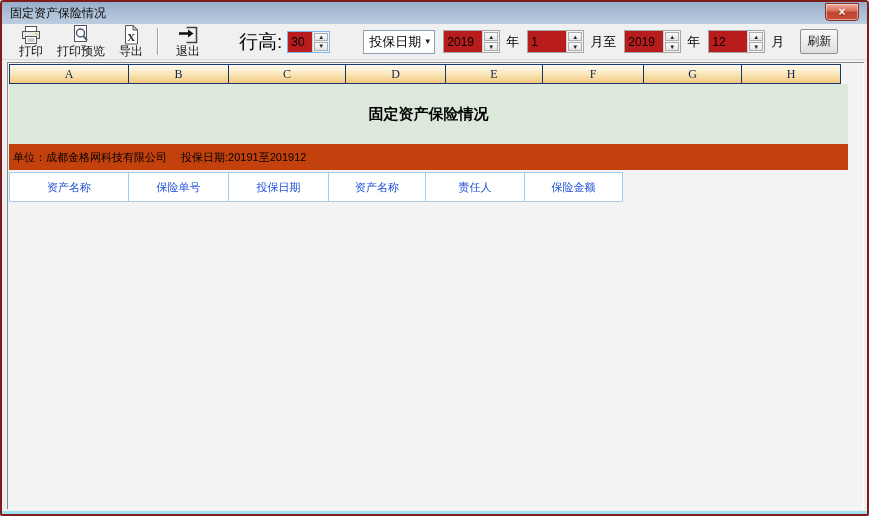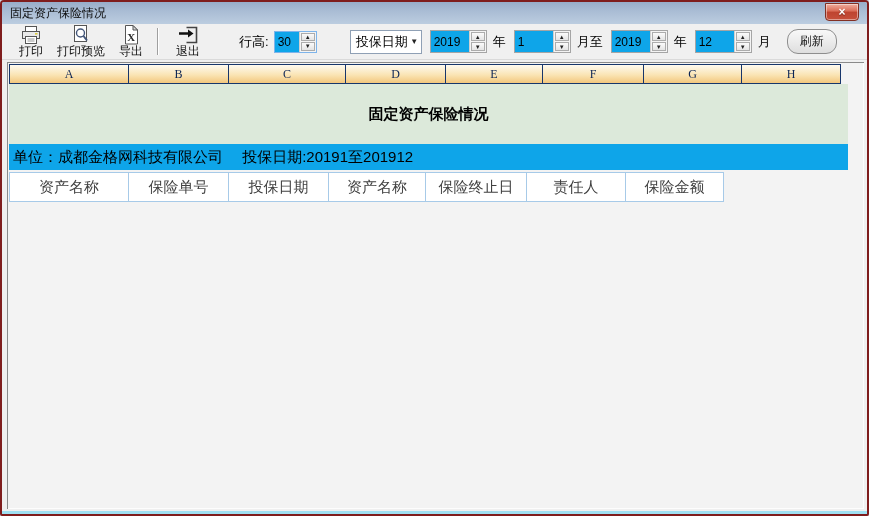--- a/index.html
+++ b/index.html
@@ -35,23 +35,23 @@
     height:36px; display:flex; align-items:center; padding-left:10px;
     background:#F0F0F0; border-bottom:1px solid #DADADA;
   }
   .tool-btn{
     display:flex; flex-direction:column; align-items:center; justify-content:center;
     padding:1px 7px; font-size:12px; color:#111; line-height:13px; cursor:default;
   }
   .tool-btn svg{ display:block; }
   .tb-sep{ width:1px; height:27px; background:#9F9F9F; margin:0 11px 0 7px; box-shadow:1px 0 0 #FFF; }
 
-  .rowheight-label{ font-size:13px; margin-left:32px; }
+  .rowheight-label{ font-size:19px; margin-left:32px; }
   .spinner{
-    display:flex; height:23px; background:#0ea5e9;
+    display:flex; height:23px; background:#b91c1c;
     border:1px solid #A5A5A5; margin-left:5px;
   }
   .spinner.blue{ border-color:#7EB4EA; height:22px; }
   .spinner .val{ font-size:12px; display:flex; align-items:center; padding:0 3px; }
   .spinner.small .val{ width:24px; }
   .spinner.wide .val{ width:38px; }
   .spinner .arrows{
     width:17px; display:flex; flex-direction:column; padding:1px; gap:1px;
     border-left:1px solid #D0D0D0; background:#F4F4F4;
   }
@@ -62,22 +62,22 @@
   }
   .combo{
     display:flex; align-items:center; width:72px; height:24px; margin-left:33px;
     background:#FFF; border:1px solid #8FA0B5; font-size:13px;
   }
   .combo .txt{ flex:1; padding-left:5px; white-space:nowrap; }
   .combo .arr{ width:15px; text-align:center; font-size:8px; color:#222; }
   .unit-suffix{ font-size:13px; margin:0 3px 0 6px; white-space:nowrap; }
   .gap-date{ margin-left:8px; }
   .btn-refresh{
-    width:50px; height:25px; margin-left:13px;
-    border:1px solid #8E8E8E; border-radius:11px;
+    width:38px; height:25px; margin-left:13px;
+    border:1px solid #8E8E8E; border-radius:2px;
     background:linear-gradient(#F8F8F8,#EDEDED 45%,#DEDEDE);
     font-size:12px; color:#111; font-family:"Liberation Sans",sans-serif;
   }
 
   
   .grid-panel{
     position:absolute; top:60px; left:5px; width:857px; bottom:5px;
     background:#F3F3F3;
     border-top:1px solid #8A8A8A; border-left:1px solid #8A8A8A;
     box-shadow: inset -1px -1px 0 #FDFDFD;
@@ -95,27 +95,27 @@
     font-family:"Liberation Serif", serif; font-size:12px; color:#0B2454;
   }
   .colhead-row .cell + .cell{ margin-left:-1px; }
 
   .report-title-row{
     width:839px; height:60px; background:#DCE9DA;
     display:flex; align-items:center; justify-content:center;
     font-size:15px; font-weight:bold; color:#000;
   }
   .unit-row{
-    width:839px; height:26px; background:#0ea5e9;
+    width:839px; height:26px; background:#c2410c;
     display:flex; align-items:center; padding-left:4px;
-    font-size:15px; color:#000; margin-bottom:2px;
+    font-size:11px; color:#000; margin-bottom:2px;
   }
   .header-row .cell{
     height:30px; background:#FFF; border:1px solid #A7CAE8;
-    font-size:15px; color:#404040;
+    font-size:11px; color:#1d4ed8;
   }
   .header-row .cell + .cell{ margin-left:-1px; }
 </style>
 </head>
 <body>
 
 <div class="window">
 
   <div class="titlebar">
     <span class="title-text">固定资产保险情况</span>
@@ -249,21 +249,20 @@
 
       <div class="unit-row">
         <span>单位：成都金格网科技有限公司　 投保日期:20191至201912</span>
       </div>
 
       <div class="row header-row">
         <div class="cell w0">资产名称</div>
         <div class="cell w1">保险单号</div>
         <div class="cell w3">投保日期</div>
         <div class="cell w4">资产名称</div>
-        <div class="cell w5">保险终止日</div>
         <div class="cell w7">责任人</div>
         <div class="cell w6">保险金额</div>
       </div>
 
     </div>
   </div>
 
 </div>
 
 </body></html>

